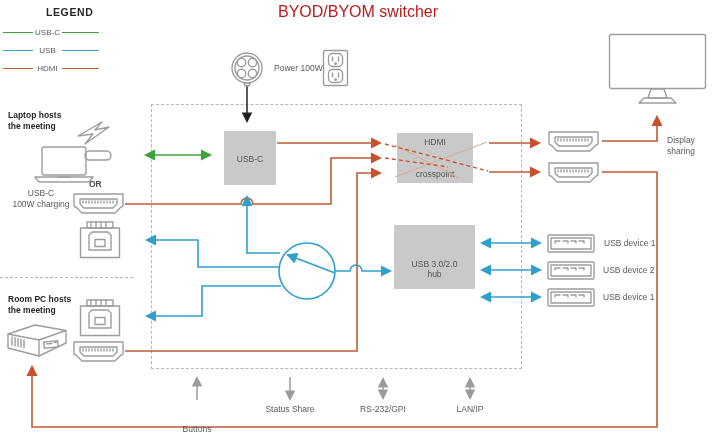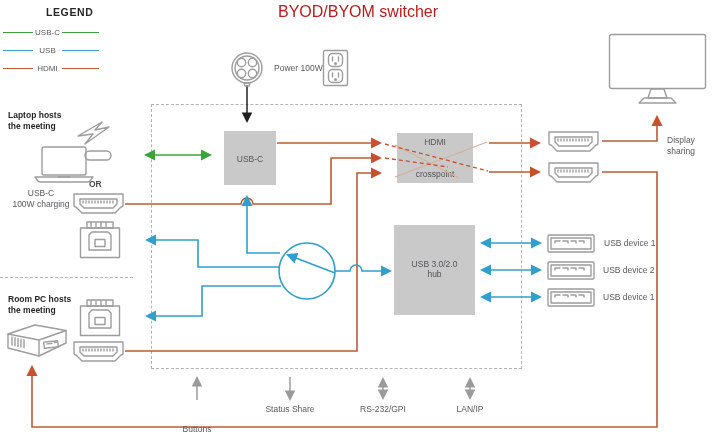--- a/index.html
+++ b/index.html
@@ -42,21 +42,21 @@
 
   <div class="abs dash-line" style="left:0px;top:277px;width:133px;height:0;"></div>
 
   <div class="abs gbox" style="left:224px;top:131px;width:52px;height:54px;">
     <div class="bt" style="top:23px;">USB-C</div>
   </div>
   <div class="abs gbox" style="left:397px;top:133px;width:76px;height:50px;">
     <div class="bt" style="top:4px;">HDMI</div>
     <div class="bt" style="bottom:4px;margin-top:20px;">crosspoint</div>
   </div>
-  <div class="abs gbox" style="left:394px;top:225px;width:81px;height:90px;">
+  <div class="abs gbox" style="left:394px;top:225px;width:81px;height:64px;">
     <div class="bt" style="top:34px;">USB 3.0/2.0
 hub</div>
   </div>
 
   <svg class="overlay" width="720" height="433" viewBox="0 0 720 433">
     <defs>
       <marker id="mG" viewBox="0 0 8 8" refX="6.5" refY="4" markerWidth="7" markerHeight="7" orient="auto-start-reverse">
           <path d="M0,0 L8,4 L0,8 Z" fill="#3da23c"></path>
         </marker>
       <marker id="mB" viewBox="0 0 8 8" refX="6.5" refY="4" markerWidth="7" markerHeight="7" orient="auto-start-reverse">

